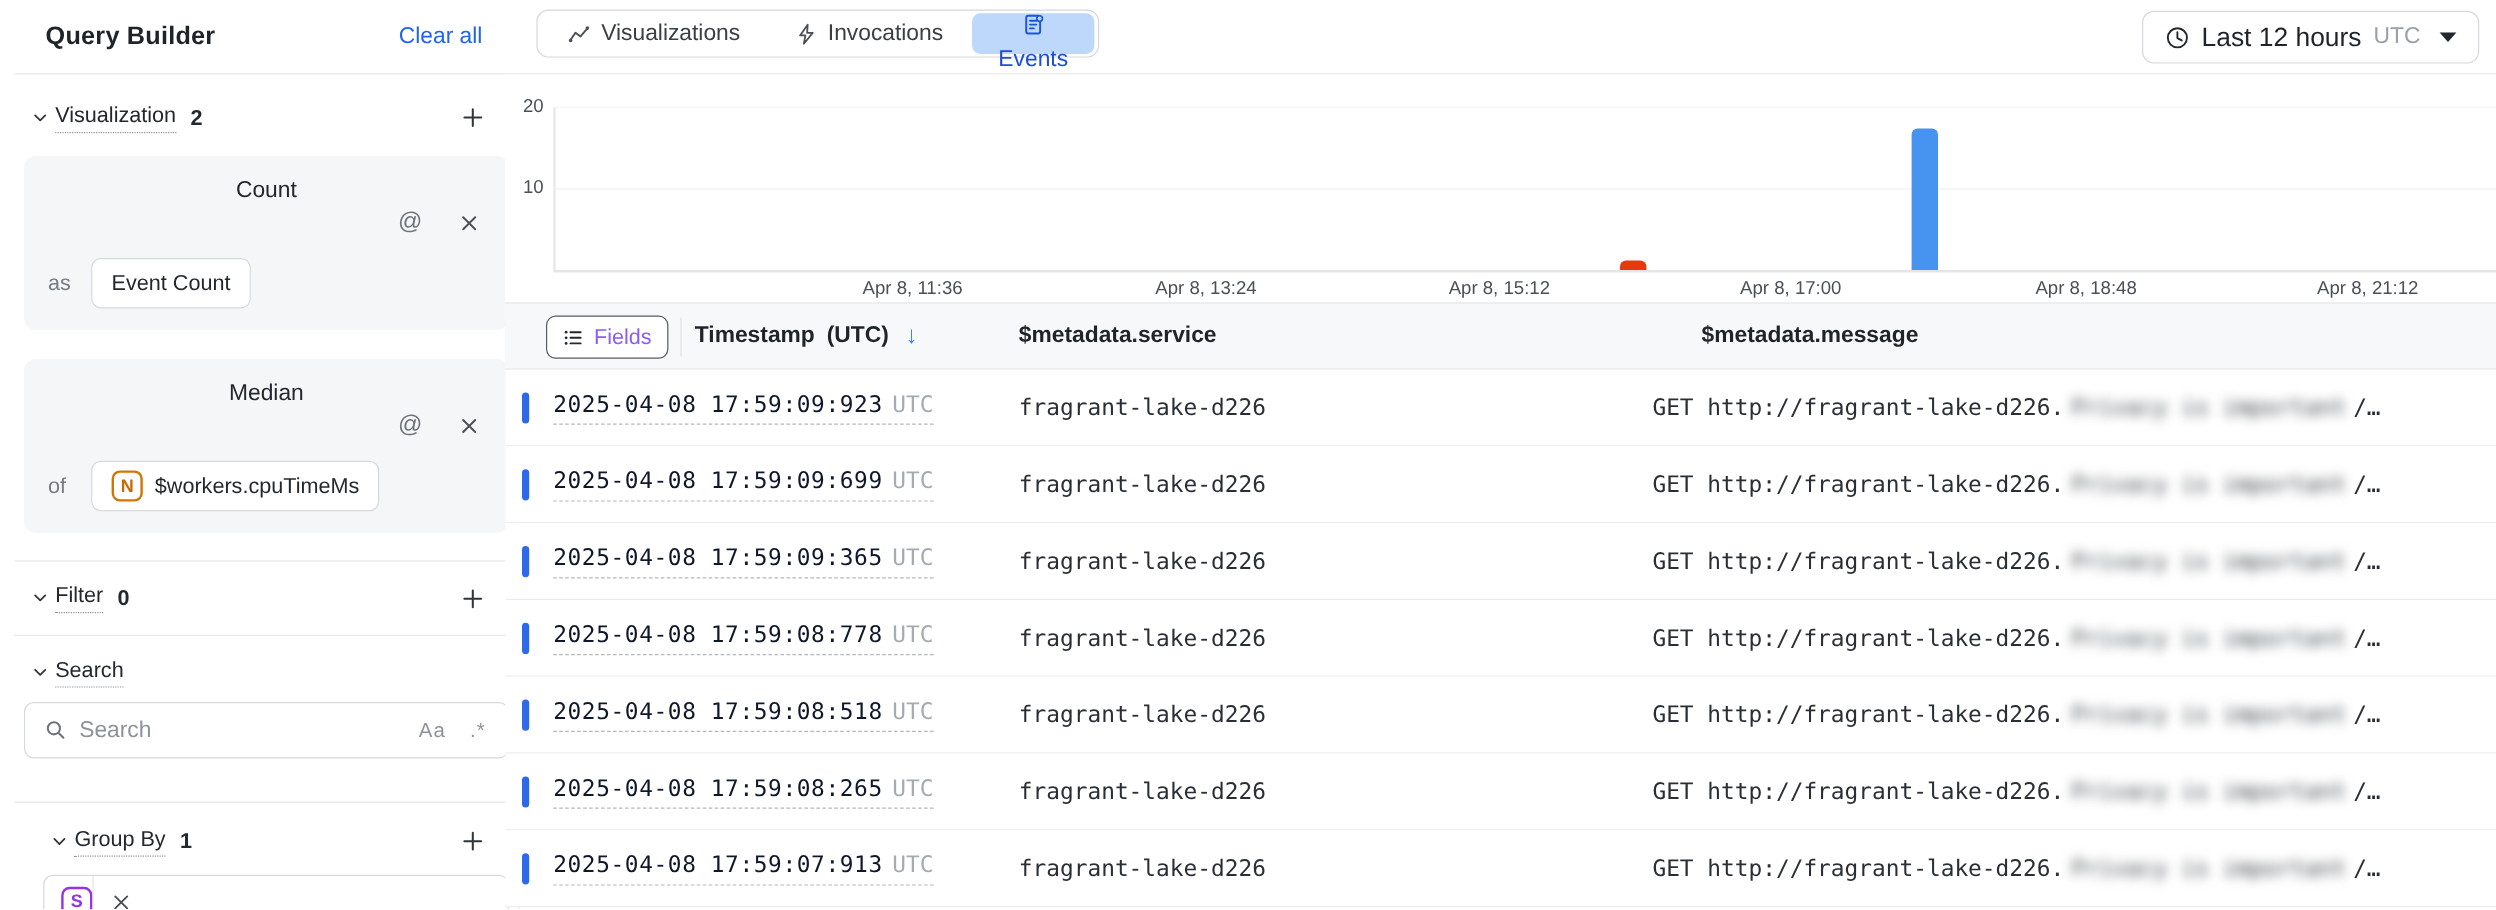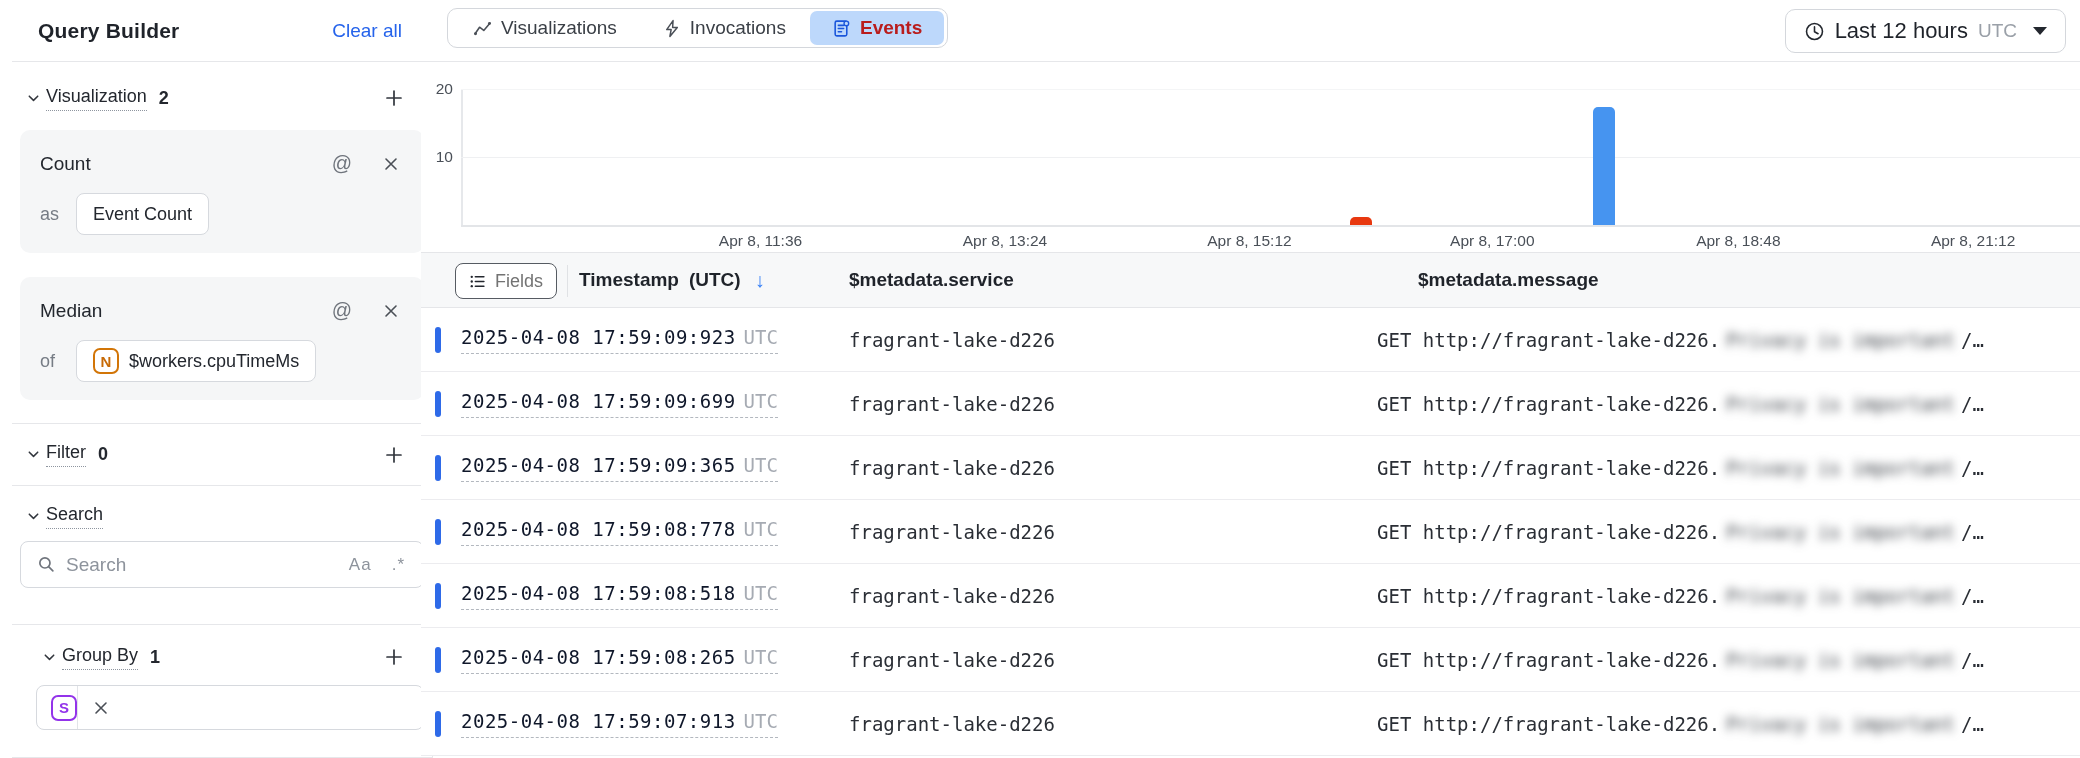--- a/index.html
+++ b/index.html
@@ -16,21 +16,21 @@
   .sec-head { display:flex; align-items:center; padding:0 24px 0 8px; }
   .sec-head .chev { width:26px; display:flex; justify-content:center; }
   .sec-label { font-size:18px; color:#23272e; border-bottom:1.5px dotted #8e959f; padding-bottom:3px; }
   .sec-count { font-size:18px; font-weight:700; margin-left:12px; }
   .spacer { flex:1; }
   .icon-btn { background:none; border:none; cursor:pointer; display:flex; align-items:center; justify-content:center; padding:4px; }
   .sec-vis { padding:18px 0 23px 0; }
   .sec-vis .sec-head { height:36px; }
   .card { margin:14px 8px 0 8px; background:#f5f6f7; border-radius:10px; padding:18px 20px; }
   .card + .card { margin-top:24px; }
-  .card-head { display:flex; align-items:center; }
+  .card-head { display:flex; align-items:center;flex-direction:column; }
   .card-title { font-size:19px; font-weight:500; color:#23272e; }
   .card-icons { margin-left:auto; display:flex; align-items:center; gap:22px; }
   .at-glyph { font-size:20px; color:#6f747c; }
   .card-body { margin-top:14px; display:flex; align-items:center; gap:14px; }
   .pfx { font-size:18px; color:#767c85; width:22px; }
   .chip { display:inline-flex; align-items:center; gap:10px; background:#fff; border:1px solid #d6d9de; border-radius:8px; padding:0 16px; height:42px; font-size:18px; color:#23272e; }
   .type-badge { display:inline-flex; align-items:center; justify-content:center; width:26px; height:26px; border-radius:7px; font-size:15px; font-weight:700; }
   .badge-n { border:2px solid #d27507; color:#c76a06; background:#fff; }
   .badge-s { border:2px solid #9333ea; color:#9333ea; background:#fff; }
   .sec-filter { height:62px; display:flex; align-items:center; }
@@ -44,40 +44,40 @@
   .gb-chip { margin:14px 8px 0 8px; height:45px; border:1px solid #d6d9de; border-radius:8px; display:flex; align-items:center; background:#fff; overflow:hidden; }
   .gb-chip .gb-val { font-size:18px; color:#23272e; margin-left:14px; flex:1; }
   .gb-chip .badge-wrap { margin-left:14px; display:flex; }
   .gb-x { width:46px; height:100%; border-left:1px solid #e2e4e8; display:flex; align-items:center; justify-content:center; cursor:pointer; background:none; border-top:none;border-right:none;border-bottom:none; }
 
   
   .main { position:absolute; left:421px; top:0; right:0; bottom:0; }
   .topbar { position:absolute; left:0; right:0; top:0; height:62px; border-bottom:1px solid #e6e7ea; background:#fff; }
   .tabs { position:absolute; left:26px; top:8px; height:40px; display:flex; align-items:center; border:1px solid #d4d7dc; border-radius:10px; background:#fff; padding:3px; gap:2px; }
   .tab { display:flex; align-items:center; gap:9px; height:34px; padding:0 22px; border-radius:7px; font-size:19px; color:#3a3f46; cursor:pointer; white-space:nowrap; }
-  .tab.active { background:#bdd8fb; color:#b91c1c; font-weight:700; }
+  .tab.active { background:#bdd8fb; color:#1d4ed8; font-weight:400;flex-direction:column; }
   .tab svg { flex:none; }
   .timerange { position:absolute; right:14px; top:9px; height:44px; display:flex; align-items:center; gap:10px; border:1px solid #d4d7dc; border-radius:10px; background:#fff; padding:0 18px; cursor:pointer; font-family:inherit; }
   .tr-label { font-size:22px; font-weight:400; color:#1f232a; }
   .tr-zone { font-size:19px; color:#9aa0a8; }
   .caret { width:0; height:0; border-left:7px solid transparent; border-right:7px solid transparent; border-top:8px solid #23272e; margin-left:6px; }
 
   
   .chart { position:absolute; left:0; right:0; top:62px; height:190px; background:#fff; }
   .plot { position:absolute; left:40px; right:0; top:27px; height:136px; }
   .axis-y { position:absolute; left:0; top:0; bottom:0; width:2px; background:#e6e8eb; }
   .axis-x { position:absolute; left:0; right:0; bottom:-2px; height:2px; background:#e3e5e8; }
   .gridline { position:absolute; left:0; right:0; height:1px; background:#eff0f2; }
   .ytick { position:absolute; left:-40px; width:32px; text-align:right; font-size:15.5px; color:#4a5058; transform:translateY(-50%); }
   .xtick { position:absolute; top:143px; transform:translateX(-50%); font-size:15.5px; color:#4a5058; white-space:nowrap; }
   .bar { position:absolute; bottom:0; width:22px; transform:translateX(-50%); border-radius:5px 5px 0 0; }
 
   
   .thead { position:absolute; left:0; right:0; top:252px; height:56px; background:#f7f8f9; border-top:1px solid #e5e6e9; border-bottom:1px solid #e5e6e9; }
-  .fields-btn { position:absolute; left:34px; top:10px; height:36px; display:flex; align-items:center; gap:9px; border:1.5px solid #565b62; border-radius:8px; background:#fff; padding:0 13px; font-size:18px; color:#737373; cursor:pointer; font-family:inherit; }
+  .fields-btn { position:absolute; left:34px; top:10px; height:36px; display:flex; align-items:center; gap:9px; border:1.5px solid #565b62; border-radius:8px; background:#fff; padding:0 13px; font-size:18px; color:#8b5cf6; cursor:pointer; font-family:inherit; }
   .th-div { position:absolute; left:146px; top:12px; height:32px; width:1px; background:#e0e2e5; }
   .col-ts { position:absolute; left:158px; top:0; height:100%; display:flex; align-items:center; gap:10px; }
   .th-text { font-size:19px; font-weight:600; color:#1f232a; }
   .sort-arrow { font-size:20px; font-weight:700; color:#3b82f6; margin-left:4px; }
   .col-svc { position:absolute; left:428px; top:0; height:100%; display:flex; align-items:center; }
   .col-msg { position:absolute; left:997px; top:0; height:100%; display:flex; align-items:center; }
   .tbody { position:absolute; left:0; right:0; top:308px; bottom:0; overflow:hidden; }
   .row { position:relative; height:64px; border-bottom:1px solid #ececef; background:#fff; font-family:"DejaVu Sans Mono", monospace; font-size:19px; cursor:pointer; }
   .accent { position:absolute; left:14px; top:50%; transform:translateY(-50%); width:6px; height:26px; border-radius:3px; background:#2e6ae8; }
   .ts-wrap { position:absolute; left:40px; top:50%; transform:translateY(-50%); border-bottom:1px dashed #b3b8bf; padding-bottom:5px; white-space:nowrap; }

